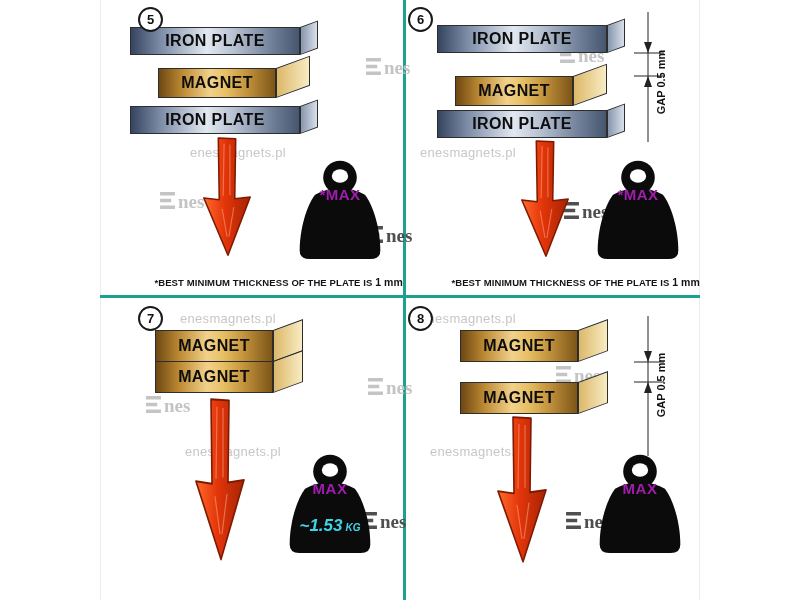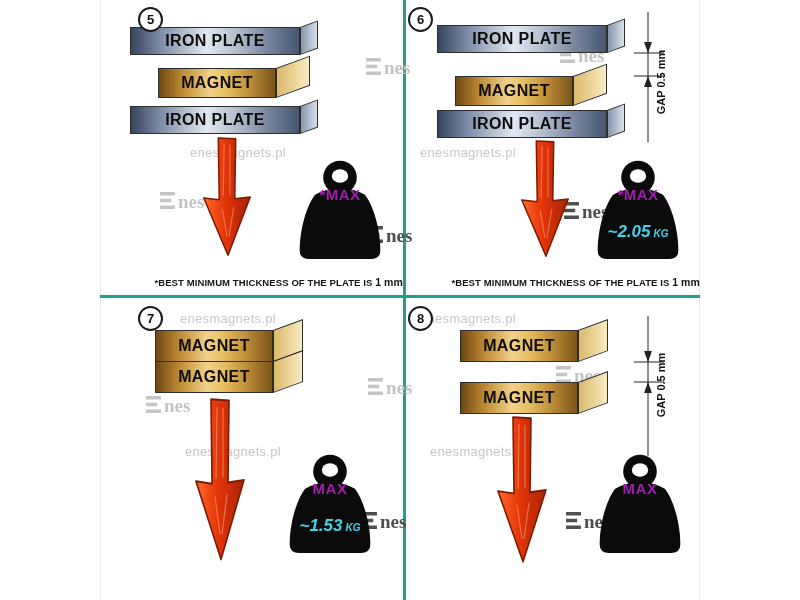--- a/index.html
+++ b/index.html
@@ -167,21 +167,20 @@
     <path d="M27,7 L26,64 M33,8 L33,63 M25,78 L30,108 M37,76 L32,108" stroke="#ffb08a" stroke-width="1.2" opacity="0.5" fill="none"></path>
   </svg>
 
   <div class="weight" style="left:185px;top:158px">
     <svg width="96" height="108" viewBox="0 0 100 112">
       <circle cx="50" cy="20" r="17.5" fill="#0b0b0b"></circle>
       <ellipse cx="50" cy="18.5" rx="8.5" ry="7" fill="#ffffff"></ellipse>
       <path d="M24,38 Q50,24 76,38 C85,50 92,74 92,96 Q92,105 82,105 L18,105 Q8,105 8,96 C8,74 15,50 24,38 Z" fill="#0b0b0b"></path>
     </svg>
     <div class="w-label">*MAX</div>
-    <div class="w-value"><span>~2.05</span><span class="w-unit">KG</span></div>
   </div>
 
   <div class="footnote" style="left:0;top:276px;width:295px">
     <span>*BEST MINIMUM THICKNESS OF THE PLATE IS</span> <span class="fn-bold">1 mm</span>
   </div>
 </div>
 
 <div class="panel" style="left:100px;top:297px;width:303px;height:303px">
   <div class="badge" style="left:38px;top:9px">
       <span>7</span>

